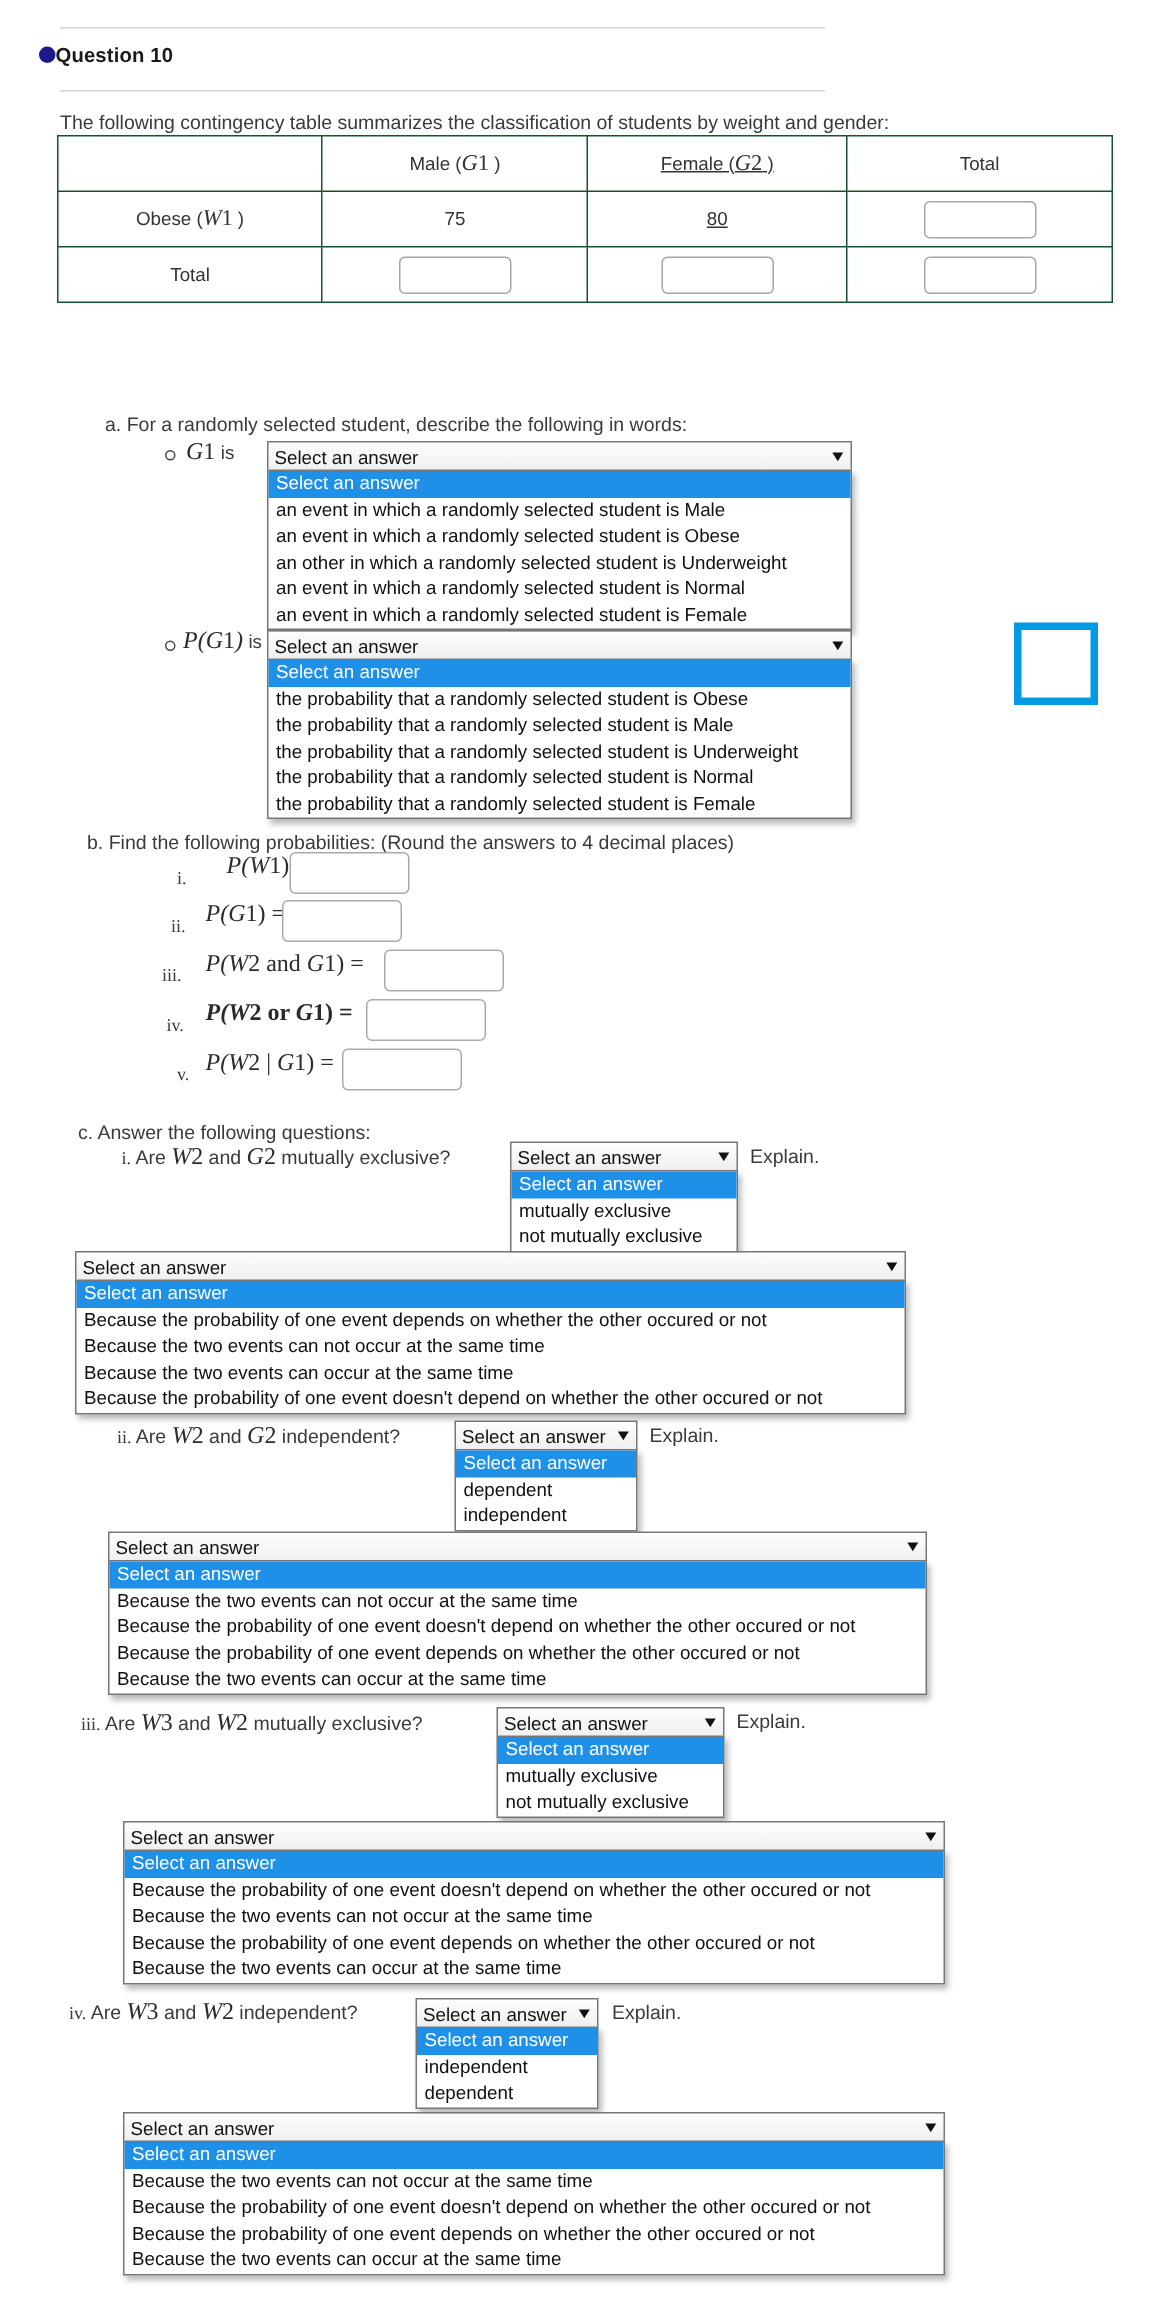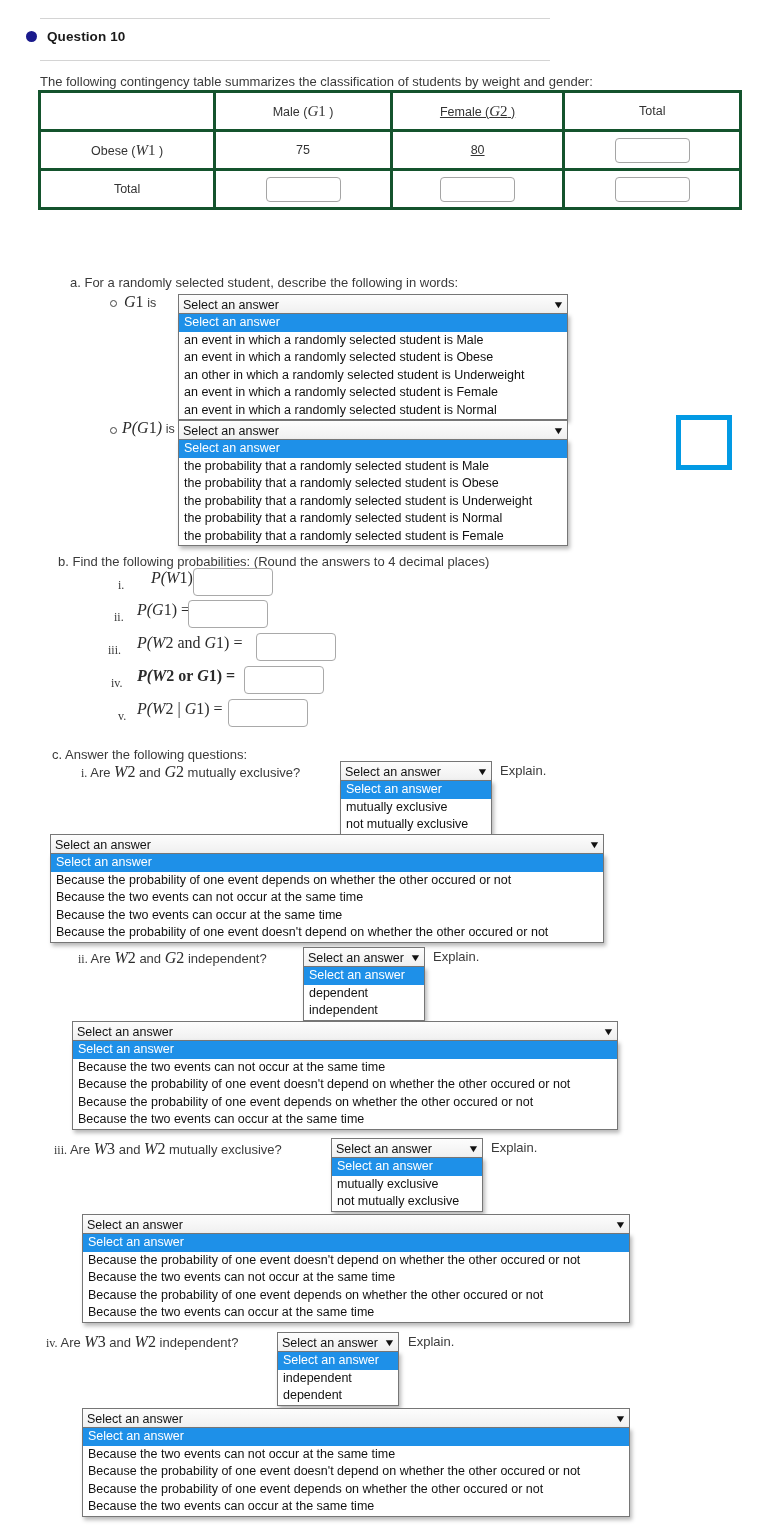--- a/index.html
+++ b/index.html
@@ -8,31 +8,31 @@
     background:#ffffff;
     font-family:"Liberation Sans", sans-serif;
     font-size:13px;
     color:#2b2b2b;
     overflow:hidden;
   }
   
   .hr{position:absolute;left:40px;width:510px;height:1px;background:#d4d4d4;}
   #hr-top{top:18px;}
   #hr-bot{top:60px;}
-  #q-header{position:absolute;left:26px;top:29px;display:flex;align-items:center;gap:10px;}
+  #q-header{position:absolute;left:26px;top:29px;display:flex;align-items:center;gap:0;}
   #q-bullet{width:11px;height:11px;border-radius:50%;background:#1a1a8c;display:block;}
   #q-title{font-weight:bold;font-size:13.5px;color:#1a1a1a;letter-spacing:.1px;}
 
   
   #intro{position:absolute;left:40px;top:74px;font-size:13px;color:#3a3a3a;white-space:nowrap;}
 
   
   #ctable{position:absolute;left:38px;top:90px;border-collapse:collapse;width:704px;
           font-size:12.5px;color:#333;}
-  #ctable td{border:3px solid #14532d;text-align:center;height:36px;padding:0;}
+  #ctable td{border:1px solid #14532d;text-align:center;height:36px;padding:0;}
   #ctable .c0{width:177px;}
   #ctable .c1{width:177px;}
   #ctable .c2{width:173px;text-decoration:underline;}
   #ctable .c3{width:177px;}
   .mathv{font-family:"Liberation Serif", serif;font-style:italic;font-size:15px;}
   .mathv .num{font-style:normal;}
   .cellbox{display:inline-block;width:73px;height:23px;border:1px solid #a5a5a5;
            border-radius:4px;background:#fff;vertical-align:middle;}
 
   
@@ -116,37 +116,37 @@
 </div>
 <div class="sel" style="left:178px;top:294px;width:390px;">
   <span class="selv">Select an answer</span>
   <span class="chev">▼</span>
 </div>
 <div class="dropdown" style="left:178px;top:313px;width:390px;">
   <div class="opt sel-hl">Select an answer</div>
   <div class="opt">an event in which a randomly selected student is Male</div>
   <div class="opt">an event in which a randomly selected student is Obese</div>
   <div class="opt">an other in which a randomly selected student is Underweight</div>
+  <div class="opt">an event in which a randomly selected student is Normal</div>
   <div class="opt">an event in which a randomly selected student is Female</div>
-  <div class="opt">an event in which a randomly selected student is Normal</div>
 </div>
 
 <span class="bullet-o" style="left:110px;top:427px;"></span>
 <div class="txt" style="left:122px;top:419px;">
   <span class="mi"><span>P(</span><span>G</span><span class="n">1</span><span>)</span></span>
   <span style="font-size:12.5px;">is</span>
 </div>
 <div class="sel" style="left:178px;top:420px;width:390px;">
   <span class="selv">Select an answer</span>
   <span class="chev">▼</span>
 </div>
 <div class="dropdown" style="left:178px;top:439px;width:390px;">
   <div class="opt sel-hl">Select an answer</div>
+  <div class="opt">the probability that a randomly selected student is Obese</div>
   <div class="opt">the probability that a randomly selected student is Male</div>
-  <div class="opt">the probability that a randomly selected student is Obese</div>
   <div class="opt">the probability that a randomly selected student is Underweight</div>
   <div class="opt">the probability that a randomly selected student is Normal</div>
   <div class="opt">the probability that a randomly selected student is Female</div>
 </div>
 
 <div id="focus-square"></div>
 
 <div class="txt" style="left:58px;top:554px;">b. Find the following probabilities: (Round the answers to 4 decimal places)</div>
 
 <div class="txt rom" style="left:118px;top:578px;">i.</div>

